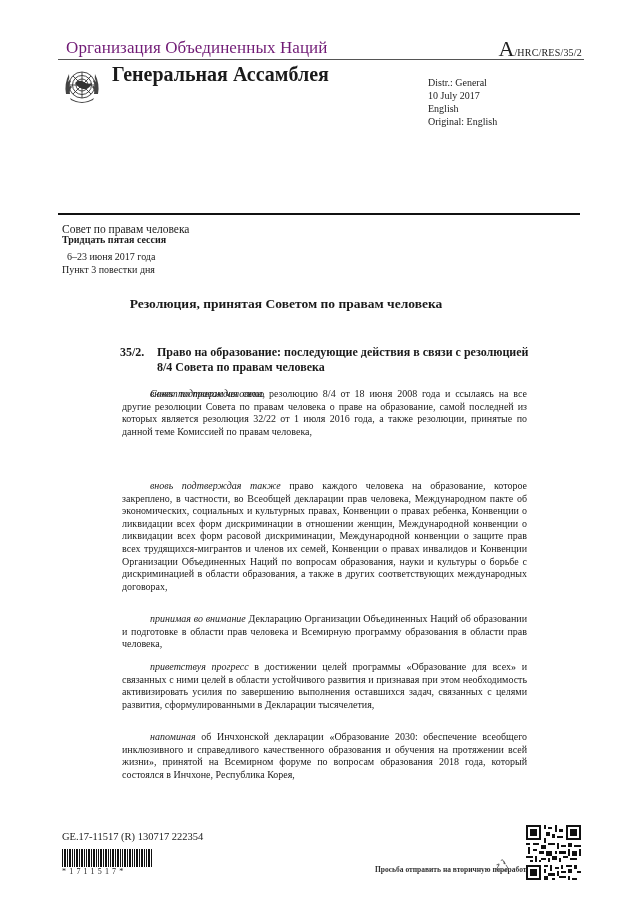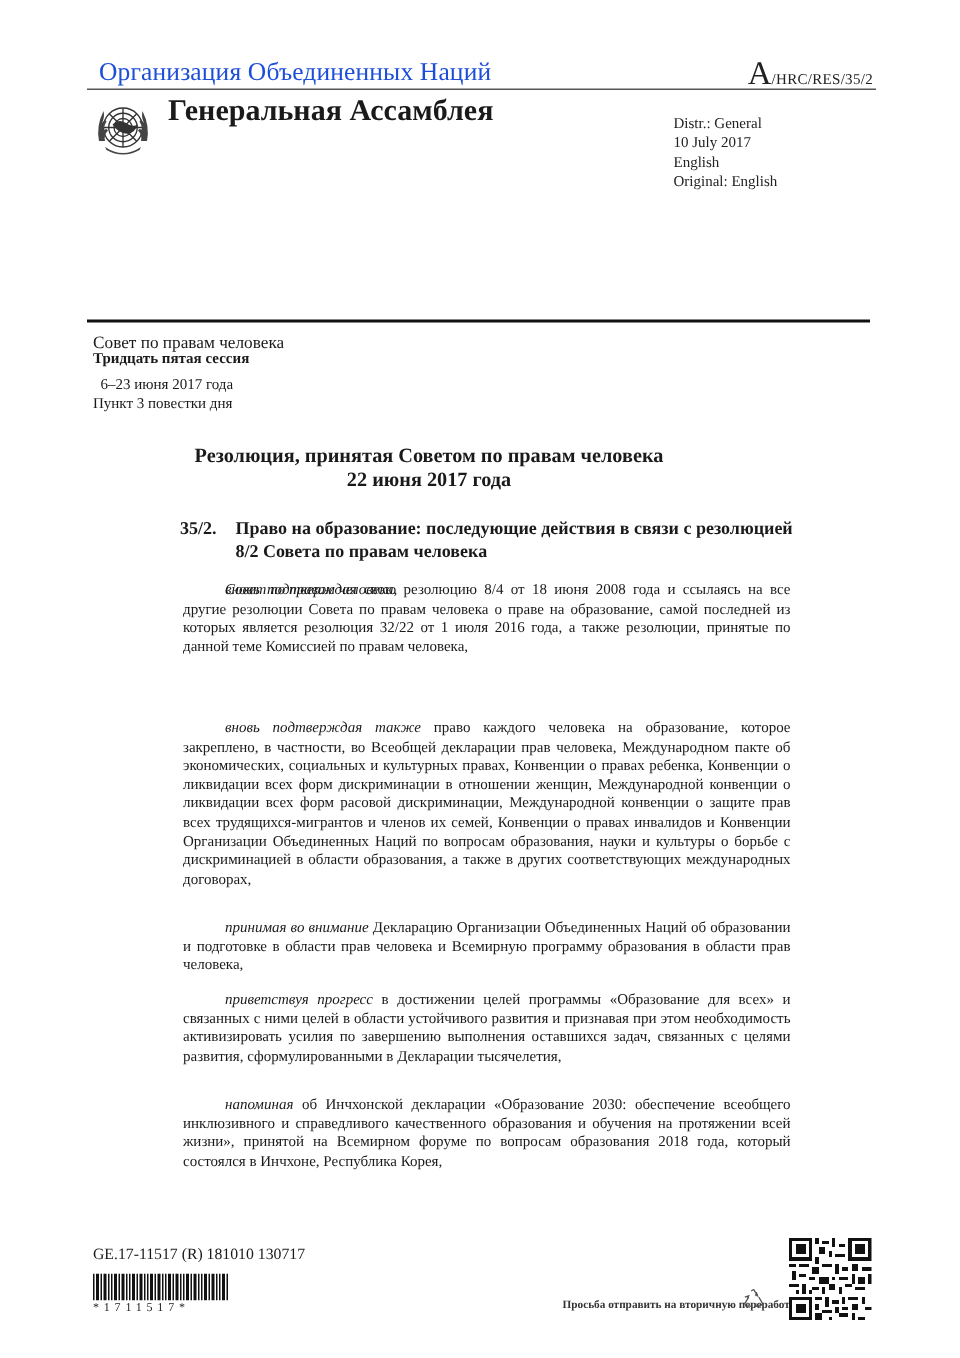--- a/index.html
+++ b/index.html
@@ -1,25 +1,25 @@
 <!DOCTYPE html>
 <html><head>
 <meta charset="utf-8">
 <style>
   html, body { margin: 0; padding: 0; background: #ffffff; }
   body { width: 640px; height: 905px; position: relative; overflow: hidden; font-family: "Liberation Serif", "DejaVu Serif", serif; color: #1a1a1a; }
   .abs { position: absolute; }
-  .org-name { left: 66px; top: 38px; font-size: 17px; letter-spacing: 0.1px; color: #1d4ed8; white-space: nowrap; }
+  .org-name { left: 66px; top: 38px; font-size: 17px; letter-spacing: 0.1px; color: #701a75; white-space: nowrap; }
   .symbol { right: 58px; top: 36px; white-space: nowrap; color: #222; }
   .symbol .big { font-size: 22px; }
   .symbol .small { font-size: 10px; letter-spacing: 0.2px; margin-top: 16px; }
   .rule-top { left: 58px; top: 59px; width: 526px; height: 1px; background: #555; }
   .emblem { left: 60px; top: 64px; width: 44px; height: 44px; }
   .assembly { left: 112px; top: 63px; font-size: 20px; font-weight: bold; white-space: nowrap; }
-  .distr { left: 428px; top: 76px; font-size: 10px; line-height: 13px; color: #222; margin-left: 21px; }
+  .distr { left: 428px; top: 76px; font-size: 10px; line-height: 13px; color: #222; }
   .rule-thick { left: 58px; top: 213px; width: 522px; height: 2px; background: #111; }
   .council { left: 62px; top: 223px; font-size: 11.5px; font-weight: normal; }
   .session { left: 62px; top: 234px; font-size: 10px; font-weight: bold; }
   .dates { left: 67px; top: 251px; font-size: 10px; }
   .item { left: 62px; top: 264px; font-size: 10px; }
   .res-title { left: 0; width: 572px; top: 296px; font-size: 13.5px; font-weight: bold; text-align: center; line-height: 16px; }
   .res-num { left: 120px; top: 345px; font-size: 12px; font-weight: bold; line-height: 15px; }
   .res-heading { left: 157px; top: 345px; font-size: 12px; font-weight: bold; line-height: 15px; width: 380px; }
   .body-text { left: 122px; width: 405px; font-size: 10px; line-height: 12.6px; text-align: justify; }
   .body-text .indent { display: inline-block; width: 28px; }
@@ -73,34 +73,33 @@
 
 <div class="abs rule-thick"></div>
 
 <div class="abs council">Совет по правам человека</div>
 <div class="abs session">Тридцать пятая сессия</div>
 <div class="abs dates">6–23 июня 2017 года</div>
 <div class="abs item">Пункт 3 повестки дня</div>
 
 <div class="abs res-title">
   <div>Резолюция, принятая Советом по правам человека</div>
-  <div>22 июня 2017 года</div>
 </div>
 
 <div class="abs res-num">35/2.</div>
-<div class="abs res-heading">Право на образование: последующие действия в связи с резолюцией 8/2 Совета по правам человека</div>
+<div class="abs res-heading">Право на образование: последующие действия в связи с резолюцией 8/4 Совета по правам человека</div>
 
 <div class="abs body-text p0"><span class="indent"></span><i>Совет по правам человека,</i><span></span></div>
 <div class="abs body-text p1"><span class="indent"></span><i>вновь подтверждая</i><span> свою резолюцию 8/4 от 18 июня 2008 года и ссылаясь на все другие резолюции Совета по правам человека о праве на образование, самой последней из которых является резолюция 32/22 от 1 июля 2016 года, а также резолюции, принятые по данной теме Комиссией по правам человека,</span></div>
 <div class="abs body-text p2"><span class="indent"></span><i>вновь подтверждая также</i><span> право каждого человека на образование, которое закреплено, в частности, во Всеобщей декларации прав человека, Международном пакте об экономических, социальных и культурных правах, Конвенции о правах ребенка, Конвенции о ликвидации всех форм дискриминации в отношении женщин, Международной конвенции о ликвидации всех форм расовой дискриминации, Международной конвенции о защите прав всех трудящихся-мигрантов и членов их семей, Конвенции о правах инвалидов и Конвенции Организации Объединенных Наций по вопросам образования, науки и культуры о борьбе с дискриминацией в области образования, а также в других соответствующих международных договорах,</span></div>
 <div class="abs body-text p3"><span class="indent"></span><i>принимая во внимание</i><span> Декларацию Организации Объединенных Наций об образовании и подготовке в области прав человека и Всемирную программу образования в области прав человека,</span></div>
 <div class="abs body-text p4"><span class="indent"></span><i>приветствуя прогресс</i><span> в достижении целей программы «Образование для всех» и связанных с ними целей в области устойчивого развития и признавая при этом необходимость активизировать усилия по завершению выполнения оставшихся задач, связанных с целями развития, сформулированными в Декларации тысячелетия,</span></div>
 <div class="abs body-text p5"><span class="indent"></span><i>напоминая</i><span> об Инчхонской декларации «Образование 2030: обеспечение всеобщего инклюзивного и справедливого качественного образования и обучения на протяжении всей жизни», принятой на Всемирном форуме по вопросам образования 2018 года, который состоялся в Инчхоне, Республика Корея,</span></div>
 
-<div class="abs footer-id">GE.17-11517  (R)   181010   130717</div>
+<div class="abs footer-id">GE.17-11517  (R)   130717   222354</div>
 
 <svg class="abs barcode" viewBox="0 0 90 18" preserveAspectRatio="none">
   <g fill="#111">
     <rect x="0" y="0" width="1" height="18"></rect>
       <rect x="2" y="0" width="2" height="18"></rect>
       <rect x="5" y="0" width="1" height="18"></rect>
       <rect x="7" y="0" width="2" height="18"></rect>
     <rect x="10" y="0" width="1" height="18"></rect>
       <rect x="12" y="0" width="1" height="18"></rect>
       <rect x="14" y="0" width="2" height="18"></rect>

